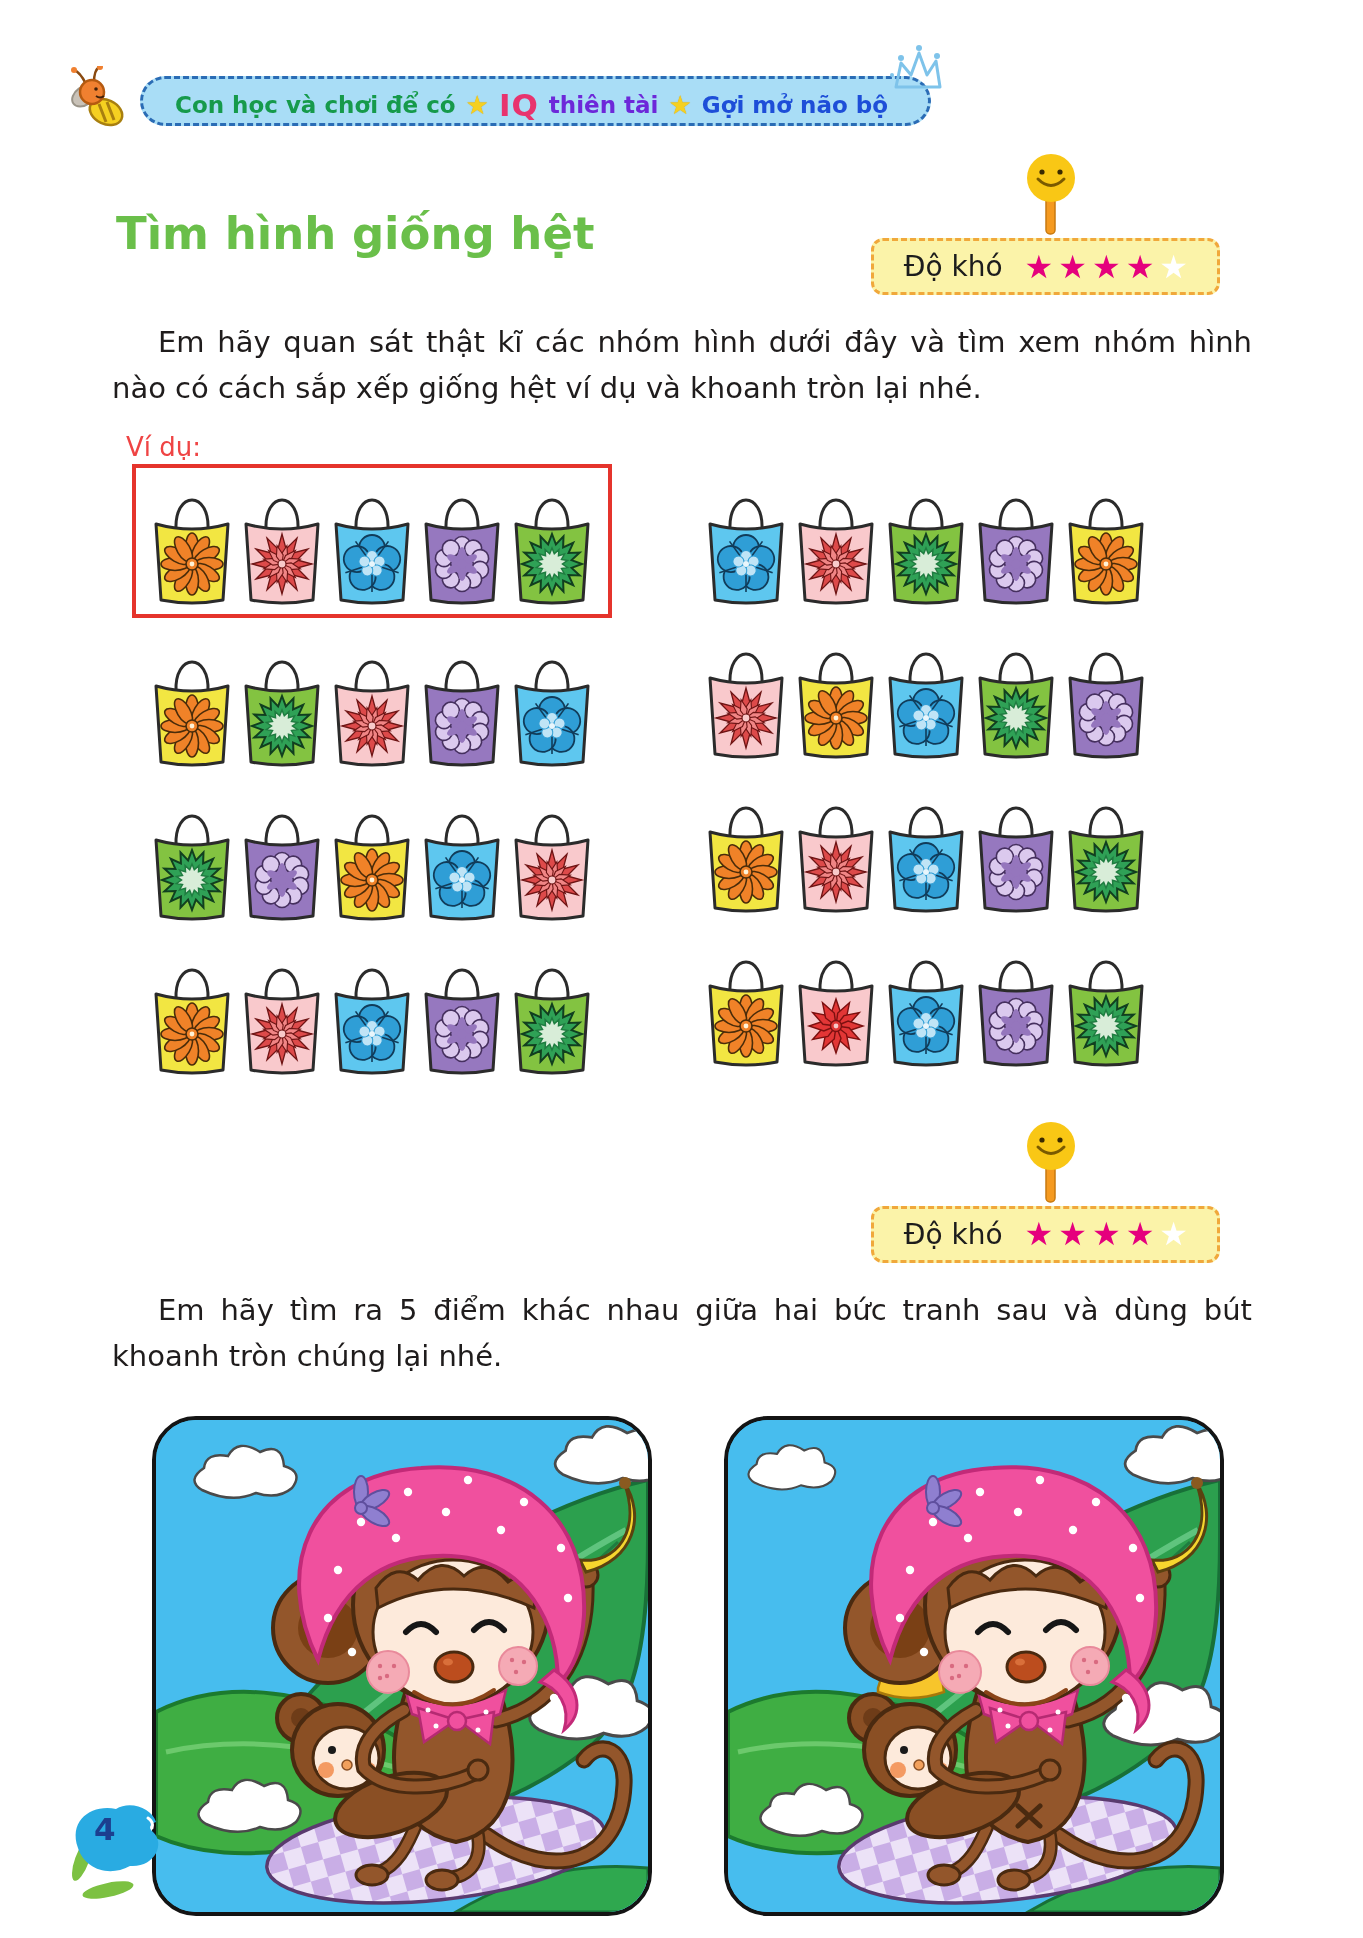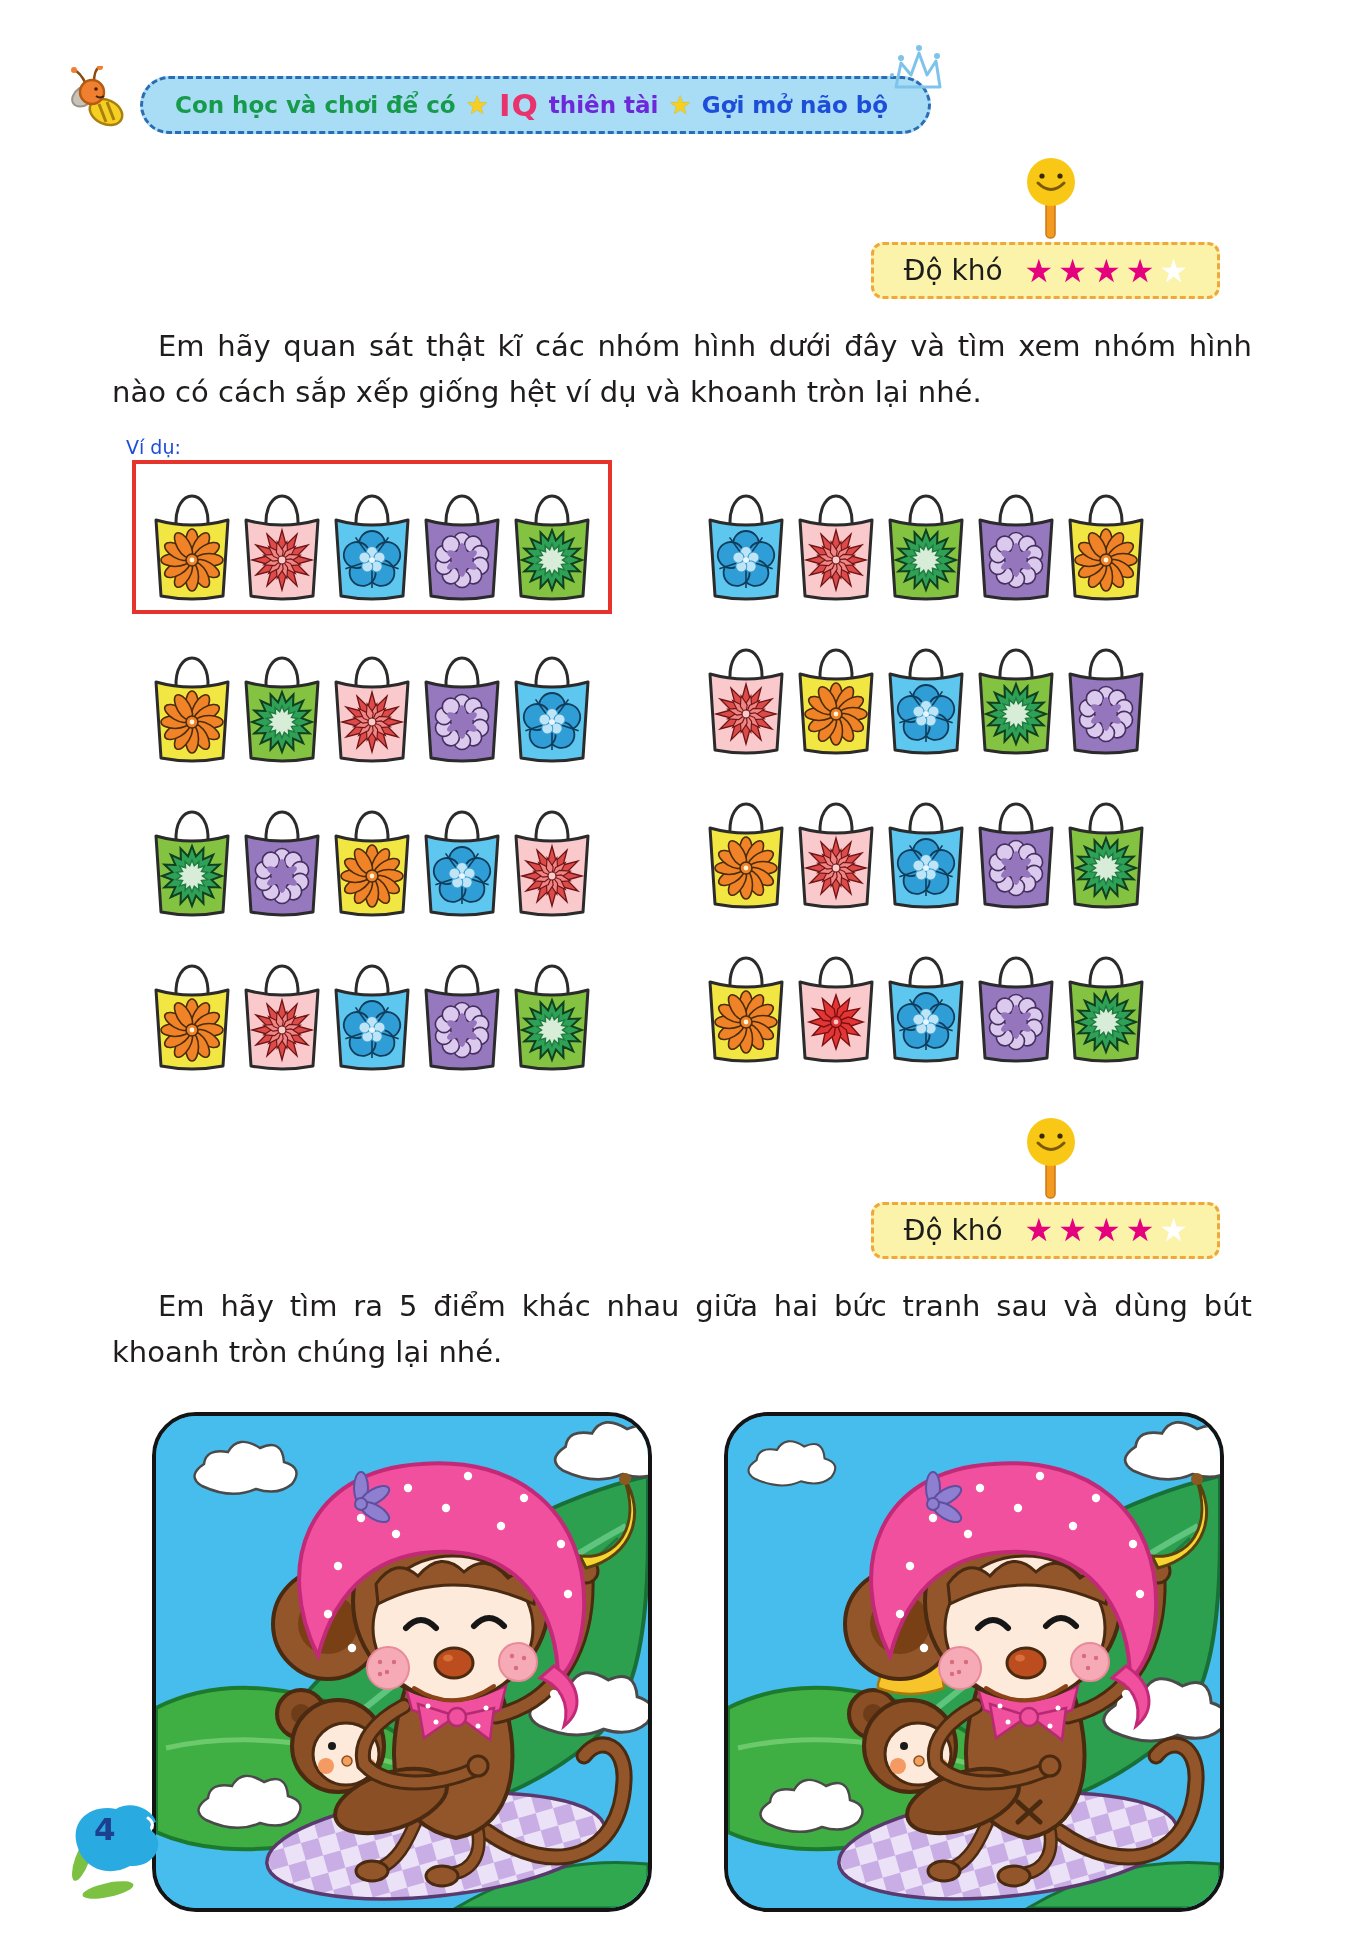--- a/index.html
+++ b/index.html
@@ -5,21 +5,21 @@
   html,body{margin:0;padding:0;}
   body{
     width:1363px;height:1938px;background:#ffffff;position:relative;overflow:hidden;
     font-family:"DejaVu Sans","Liberation Sans",sans-serif;
   }
   
   .header{display:flex;align-items:flex-start;margin:66px 0 0 66px;}
   .pill{
     position:relative;margin-left:8px;margin-top:10px;
     background:#a9ddf6;border:3px dashed #2a6cb5;border-radius:40px;
-    padding:8px 40px 8px 32px;display:flex;align-items:center;gap:10px;
+    padding:8px 40px 0 32px;display:flex;align-items:center;gap:10px;
     font-weight:bold;font-size:23px;white-space:nowrap;
   }
   .pill .g{color:#169a4b}
   .pill .iq{color:#e8336e;font-size:31px;letter-spacing:1px}
   .pill .pk{color:#6d28d9}
   .pill .bl{color:#1d4ed8}
   .pill .star{color:#f5d021;font-size:26px;text-shadow:0 0 1px #c89a10}
   .crown{position:absolute;right:-16px;top:-34px}
   
   .title-row{display:flex;align-items:center;margin:42px 143px 0 116px;}
@@ -33,21 +33,21 @@
   }
   .diff-label{font-size:28px;color:#1c1c1c;}
   .stars{font-size:32px;letter-spacing:5px;line-height:1;}
   .star-f{color:#e5007d}
   .star-e{color:#ffffff}
   
   .instr{
     width:1140px;margin:24px 0 0 112px;font-size:29px;line-height:1.6;
     color:#1f1c1c;text-align:justify;text-indent:46px;
   }
-  .vidu{margin:20px 4px 14px 126px;font-size:19px;color:#1d4ed8;}
+  .vidu{margin:20px 4px 14px 126px;font-size:26px;color:#ef4444;}
   
   .bags-area{margin:14px 0 0 150px;display:flex;gap:110px;}
   .bag-group{display:flex;flex-direction:column;gap:24px;}
   .bag-row{display:flex;gap:6px;}
   .bag-row svg{width:84px;height:130px;display:block;}
   .bag-row.example{
     border:4px solid #e5342c;padding:8px 14px;
     margin:-12px -18px -4px -18px;
   }
   
@@ -90,20 +90,21 @@
       <path d="M10,42 L15,18 L25,30 L33,8 L41,30 L50,16 L54,42 Z" fill="none" stroke="#7ec3ea" stroke-width="3" stroke-linejoin="round"></path>
       <circle cx="15" cy="13" r="3" fill="#7ec3ea"></circle>
       <circle cx="33" cy="3" r="3" fill="#7ec3ea"></circle>
       <circle cx="51" cy="11" r="3" fill="#7ec3ea"></circle>
       <circle cx="6" cy="30" r="2" fill="#7ec3ea"></circle>
     </svg>
   </div>
 </div>
 
 <div class="title-row">
+  <h1 class="sec">Tìm hình giống hệt</h1>
   <div class="difficulty">
     <svg class="lolli" width="52" height="86" viewBox="0 0 52 86">
       <rect x="21" y="42" width="9" height="40" rx="4" fill="#f59a20" stroke="#c87a10" stroke-width="1.5"></rect>
       <circle cx="26" cy="26" r="24" fill="#f9c715"></circle>
       <circle cx="17" cy="20" r="2.6" fill="#3a2a00"></circle>
       <circle cx="35" cy="20" r="2.6" fill="#3a2a00"></circle>
       <path d="M13,27 q13,13 26,0" stroke="#7a5a00" stroke-width="3" fill="none" stroke-linecap="round"></path>
     </svg>
     <div class="diff-box">
       <span class="diff-label">Độ khó</span>

